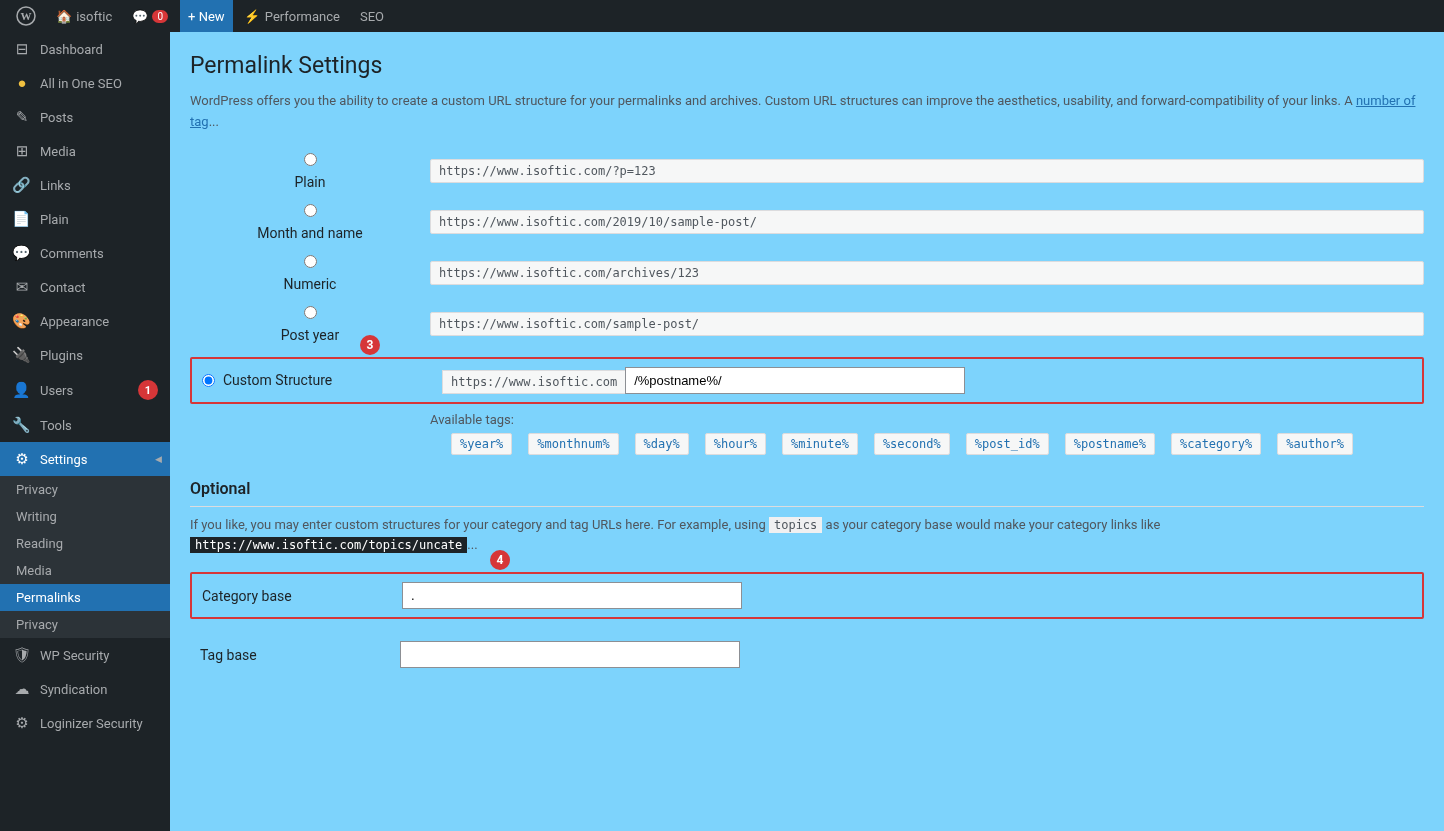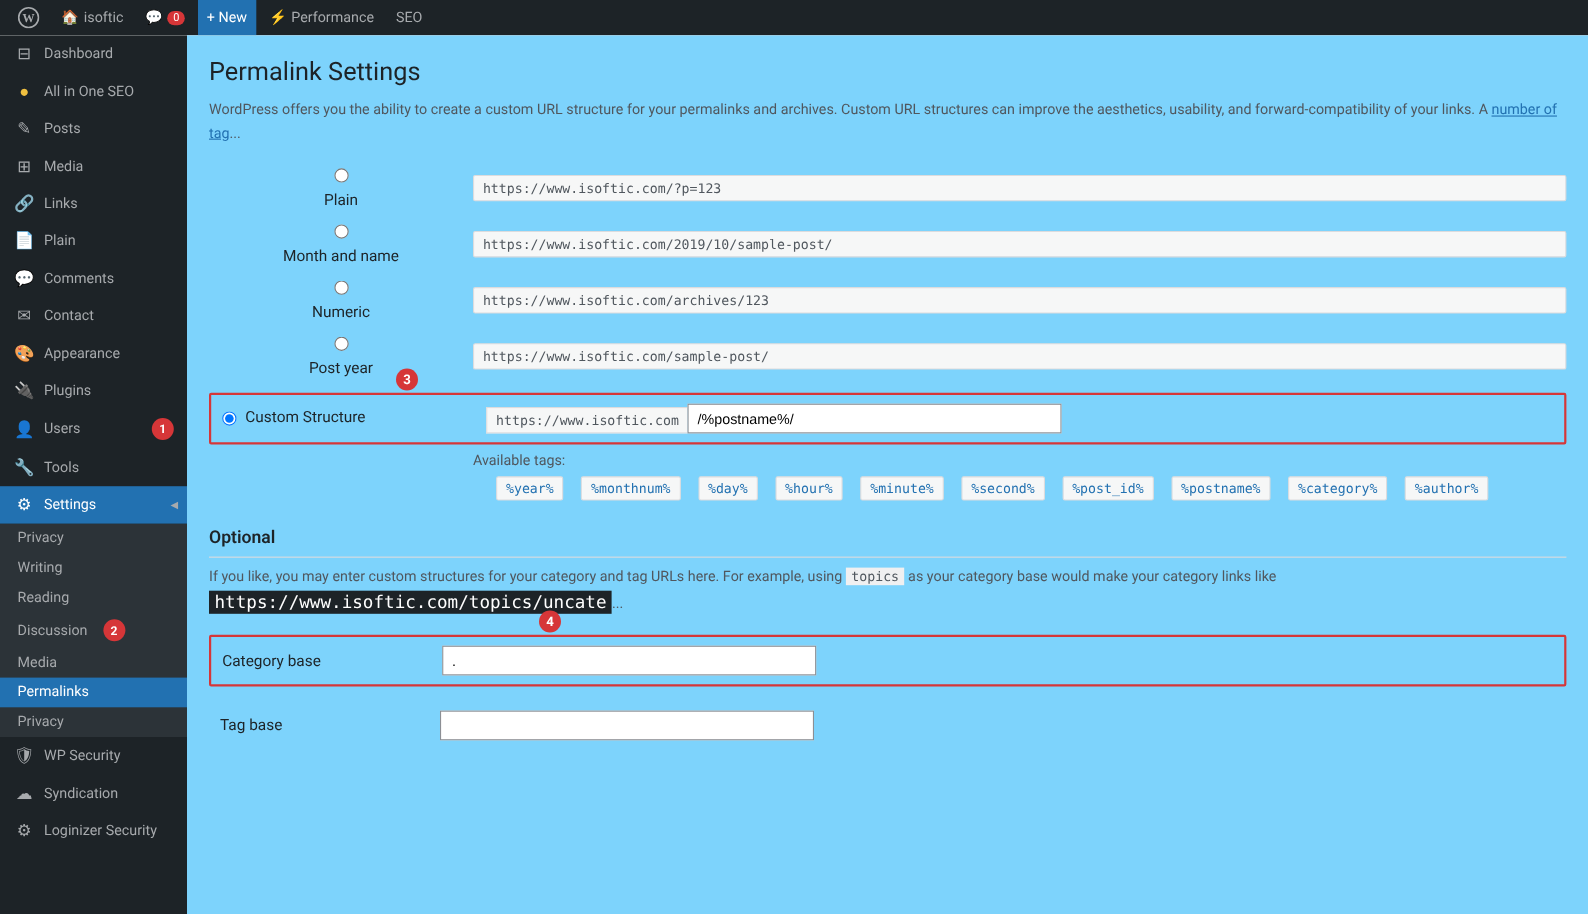--- a/index.html
+++ b/index.html
@@ -53,21 +53,21 @@
 
     .available-tags { margin-bottom: 20px; margin-left: 240px; }
     .available-tags-label { color: #50575e; font-size: 13px; margin-bottom: 6px; }
     .tags-list { display: flex; flex-wrap: wrap; gap: 16px; margin-left: 21px; }
     .tag-btn { background: #f6f7f7; border: 1px solid #dcdcde; color: #2271b1; padding: 3px 8px; font-size: 12px; cursor: pointer; border-radius: 2px; font-family: monospace; }
 
     .optional-section { margin-top: 24px; }
     .optional-title { font-size: 16px; font-weight: 600; color: #1d2327; margin-bottom: 8px; border-bottom: 1px solid #dcdcde; padding-bottom: 8px; }
     .optional-desc { color: #50575e; font-size: 13px; margin-bottom: 16px; line-height: 1.6; }
     .optional-desc code { background: #f0f0f1; padding: 1px 5px; font-family: monospace; font-size: 12px; }
-    .optional-desc .code-url { background: #1d2327; color: #fff; padding: 1px 5px; font-family: monospace; font-size: 16px; }
+    .optional-desc .code-url { background: #1d2327; color: #fff; padding: 1px 5px; font-family: monospace; font-size: 12px; }
 
     .optional-field-row { border: 2px solid #d63638; padding: 8px 10px; border-radius: 2px; display: grid; grid-template-columns: 200px 1fr; align-items: center; margin-bottom: 14px; }
     .field-label { font-size: 14px; color: #1d2327; }
     .field-input { border: 1px solid #8c8f94; padding: 5px 8px; font-size: 13px; outline: none; width: 340px; }
 
     .normal-field-row { display: grid; grid-template-columns: 200px 1fr; align-items: center; margin-bottom: 14px; padding: 8px 10px; }
 
     
     .annotation { background: #d63638; color: #fff; border-radius: 50%; width: 20px; height: 20px; display: inline-flex; align-items: center; justify-content: center; font-size: 12px; font-weight: bold; position: relative; }
   </style>
@@ -159,24 +159,20 @@
     </div>
     <div class="sidebar-sub">
       <div class="sidebar-item">
         <span>Privacy</span>
       </div>
       <div class="sidebar-item">
         <span>Writing</span>
       </div>
       <div class="sidebar-item">
         <span>Reading</span>
-      </div>
-      <div class="sidebar-item">
-        <span>Discussion</span>
-        <span class="annotation" style="margin-left:6px; font-size:11px;">2</span>
       </div>
       <div class="sidebar-item">
         <span>Media</span>
       </div>
       <div class="sidebar-item active">
         <span>Permalinks</span>
       </div>
       <div class="sidebar-item">
         <span>Privacy</span>
       </div>

